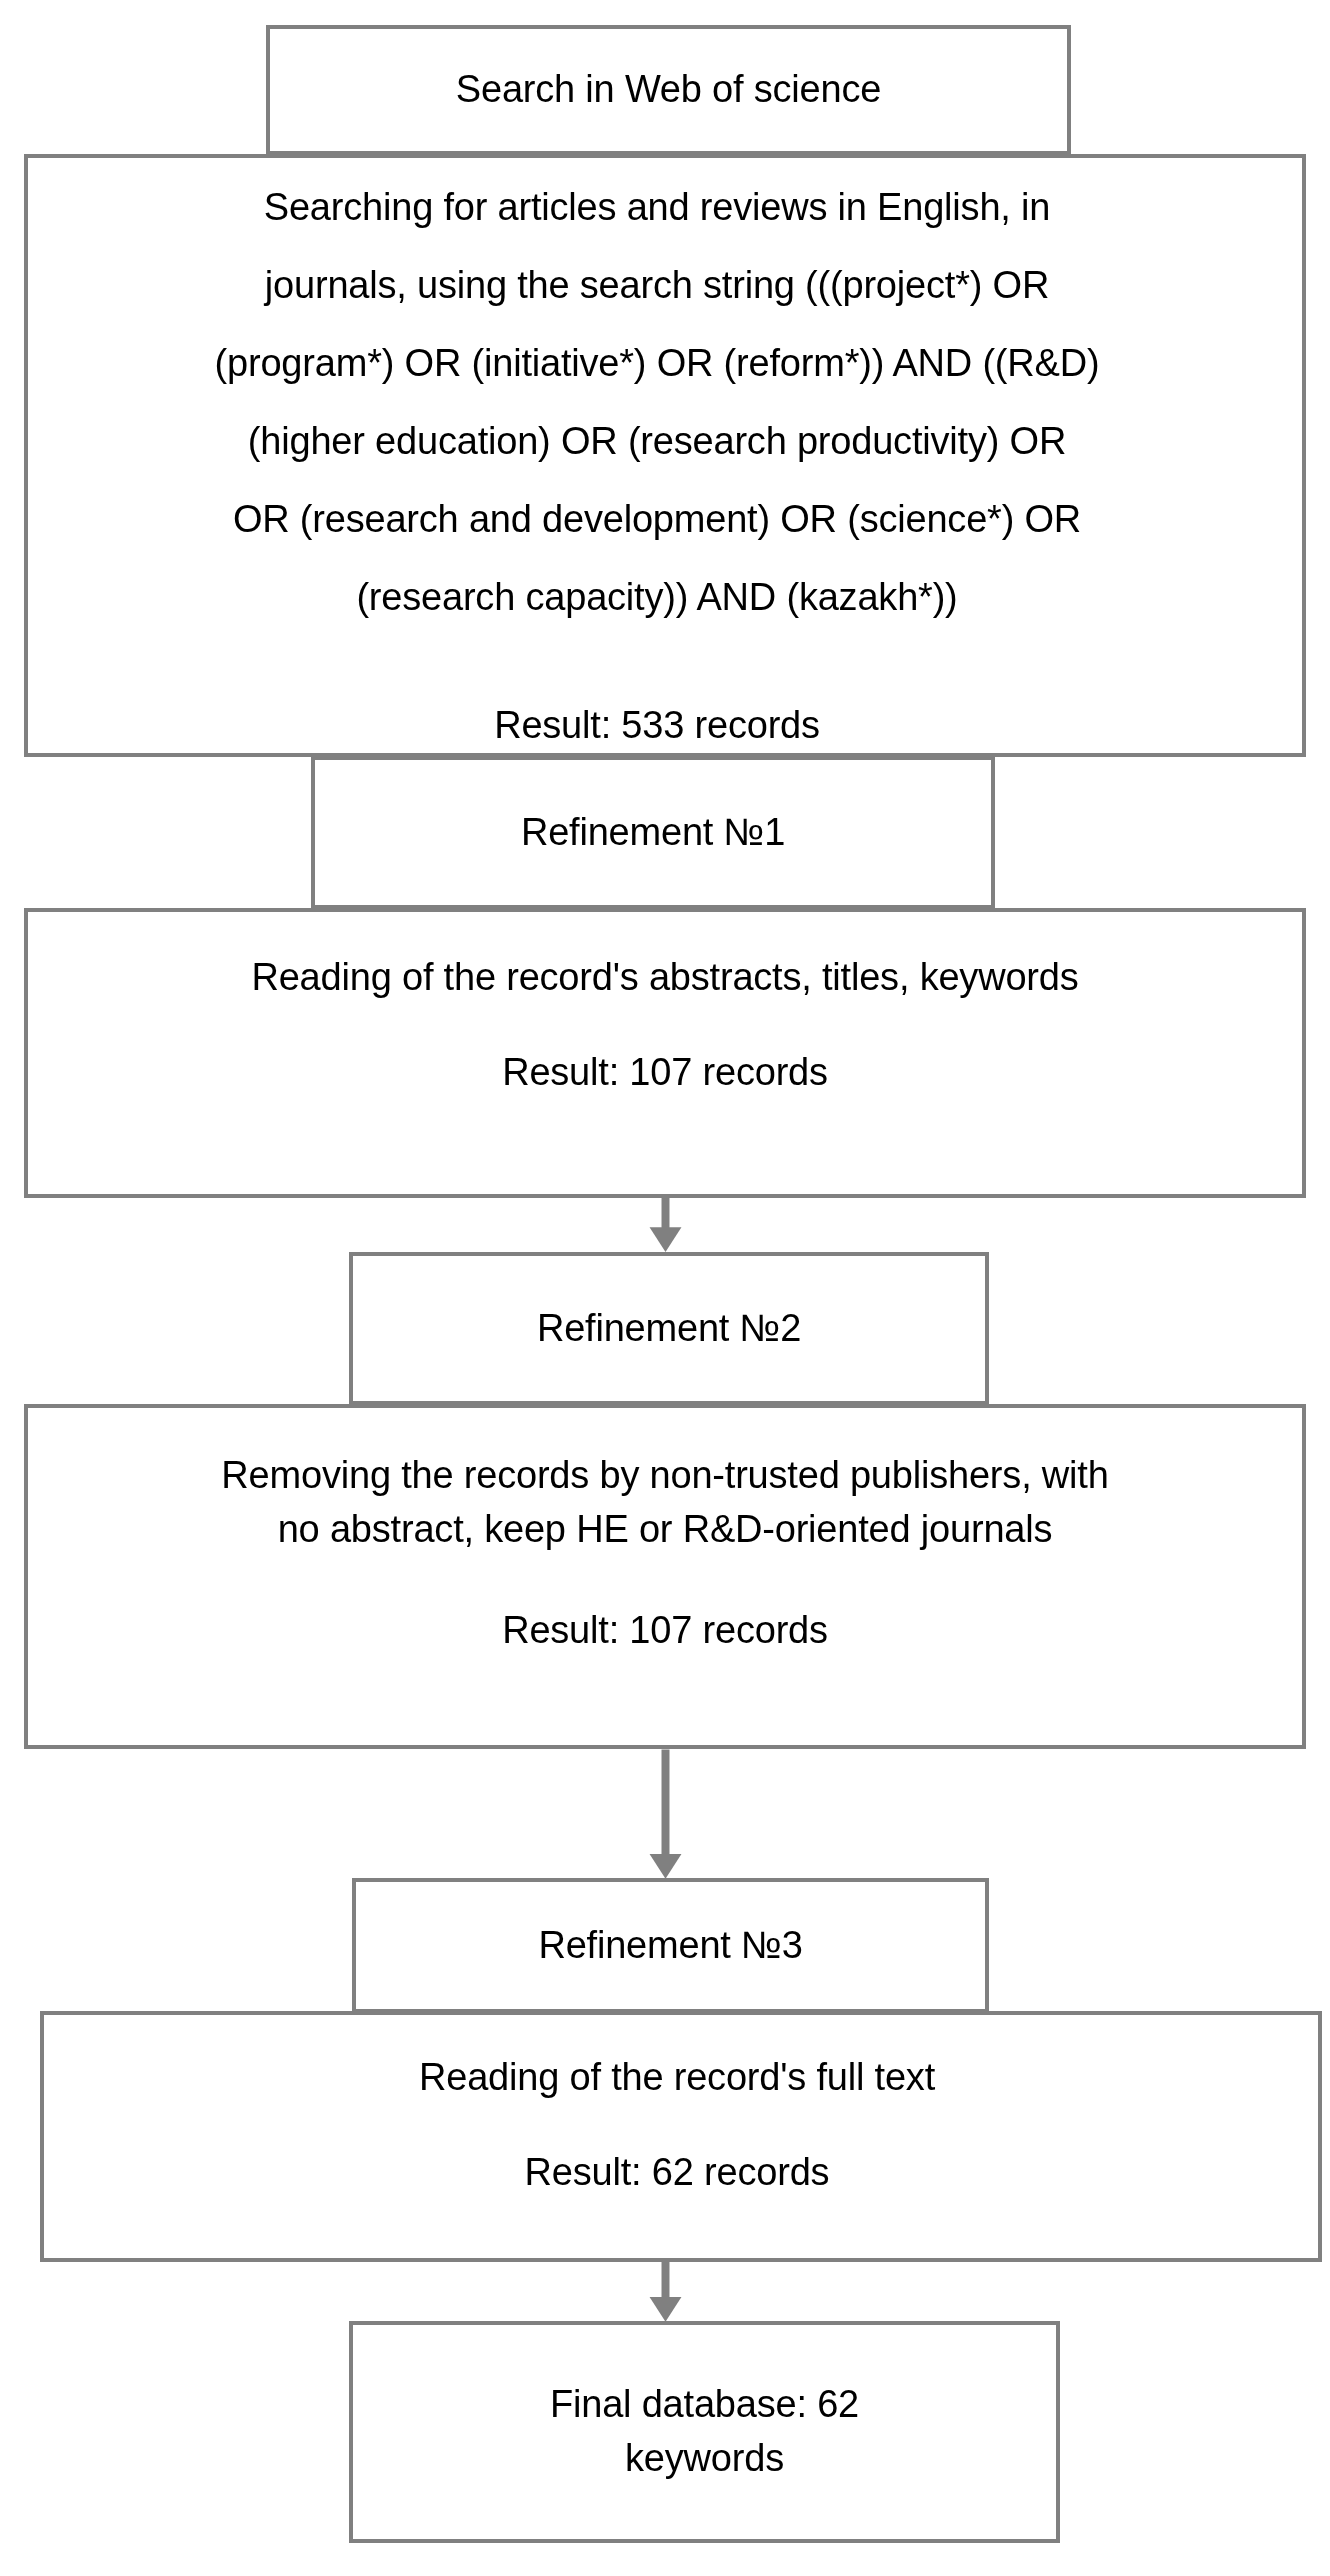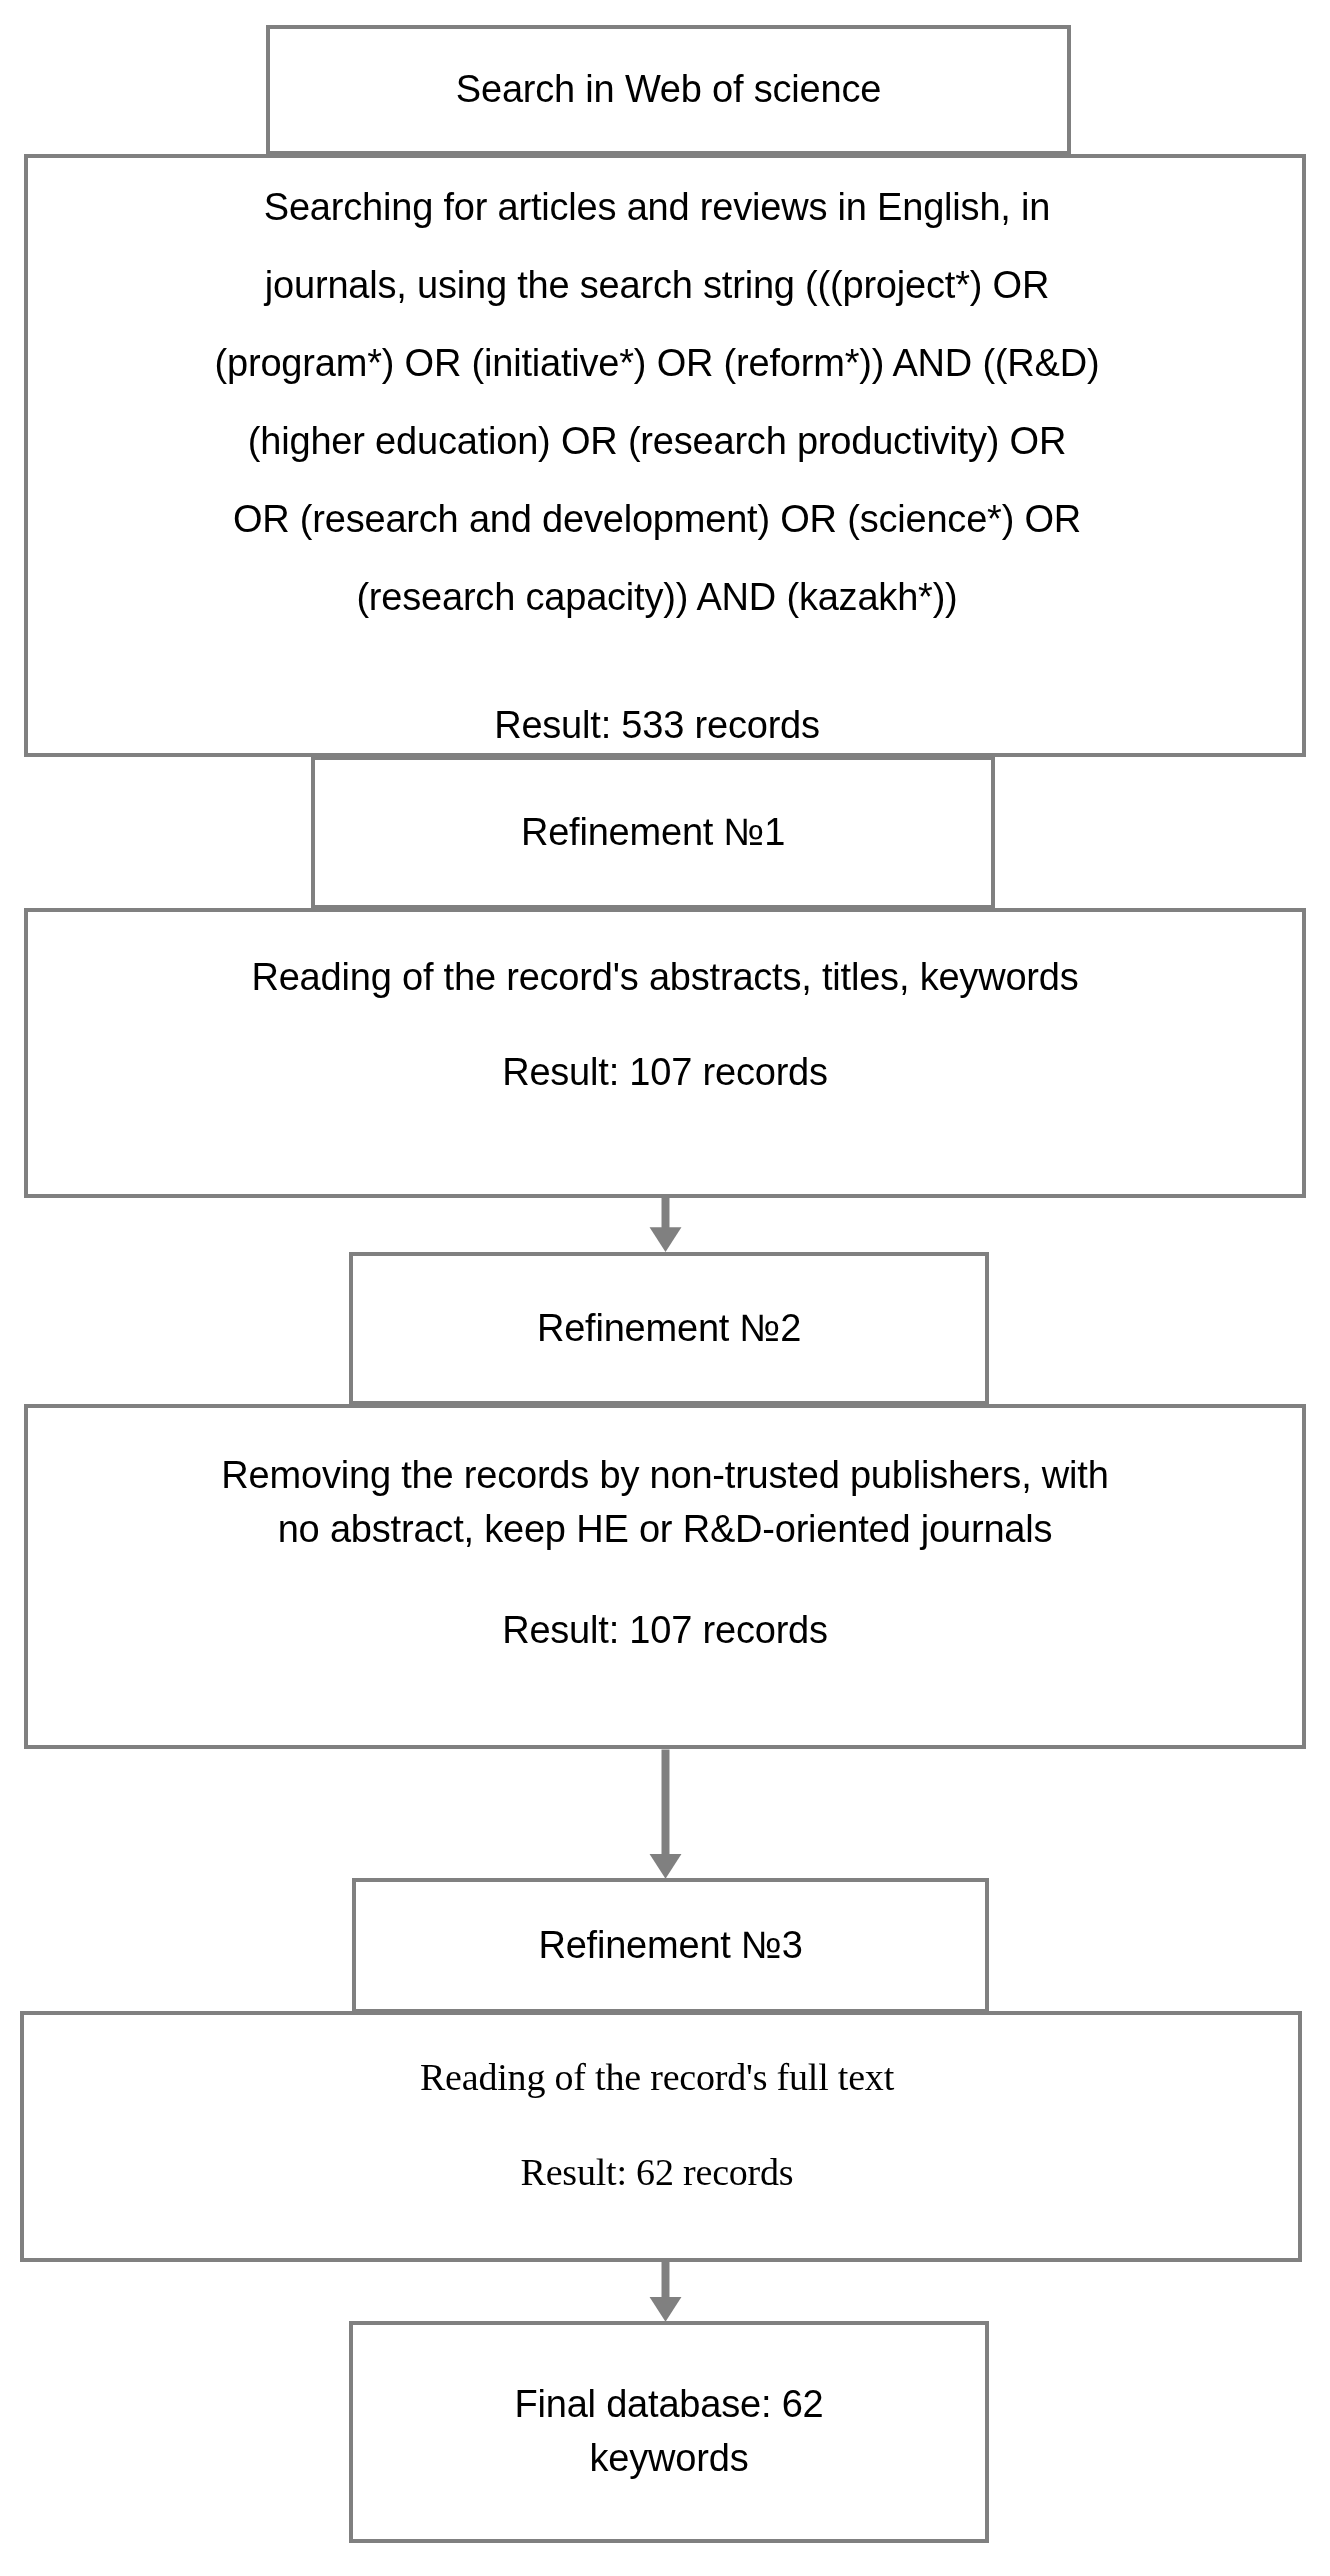--- a/index.html
+++ b/index.html
@@ -111,34 +111,33 @@
 
   #node-refine3 {
     left: 352px;
     top: 1878px;
     width: 637px;
     height: 135px;
     z-index: 4;
   }
 
   #node-fulltext {
-    left: 20px;
+    left: 40px;
     top: 2011px;
     width: 1282px;
     height: 251px;
     padding: 36px 35px 0 27px;
     justify-content: flex-start;
     z-index: 2;
-    font-family: Liberation Serif, serif;
   }
 
   #node-final {
     left: 349px;
     top: 2321px;
-    width: 640px;
+    width: 711px;
     height: 222px;
     padding: 0 63px;
     z-index: 4;
   }
 
   
   .arrow {
     position: absolute;
     z-index: 3;
   }

